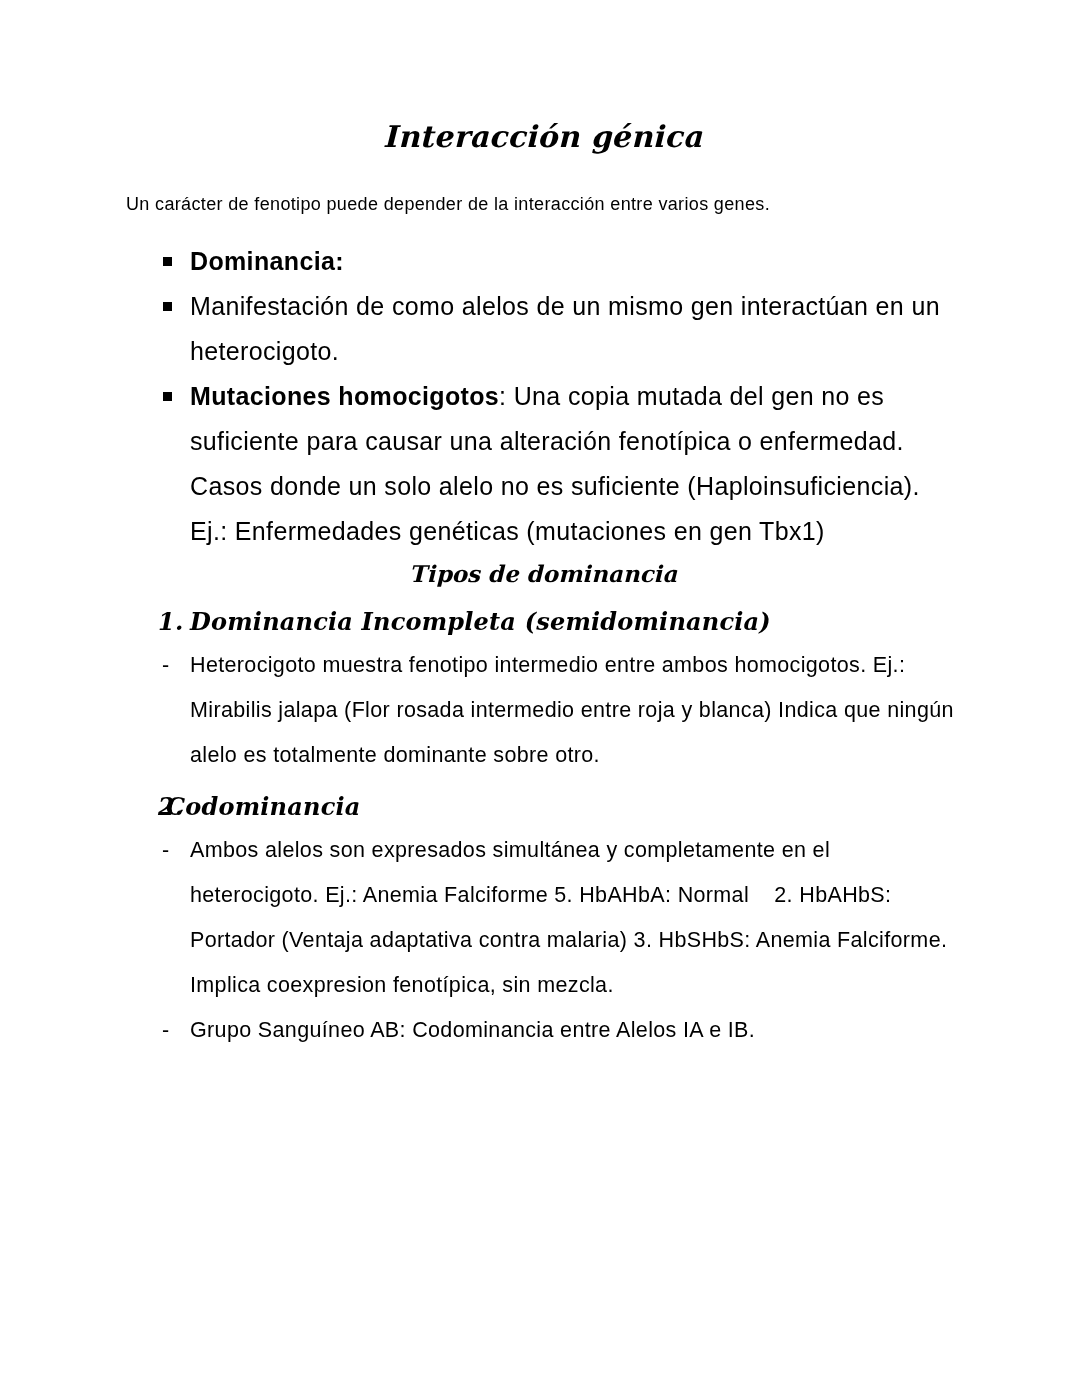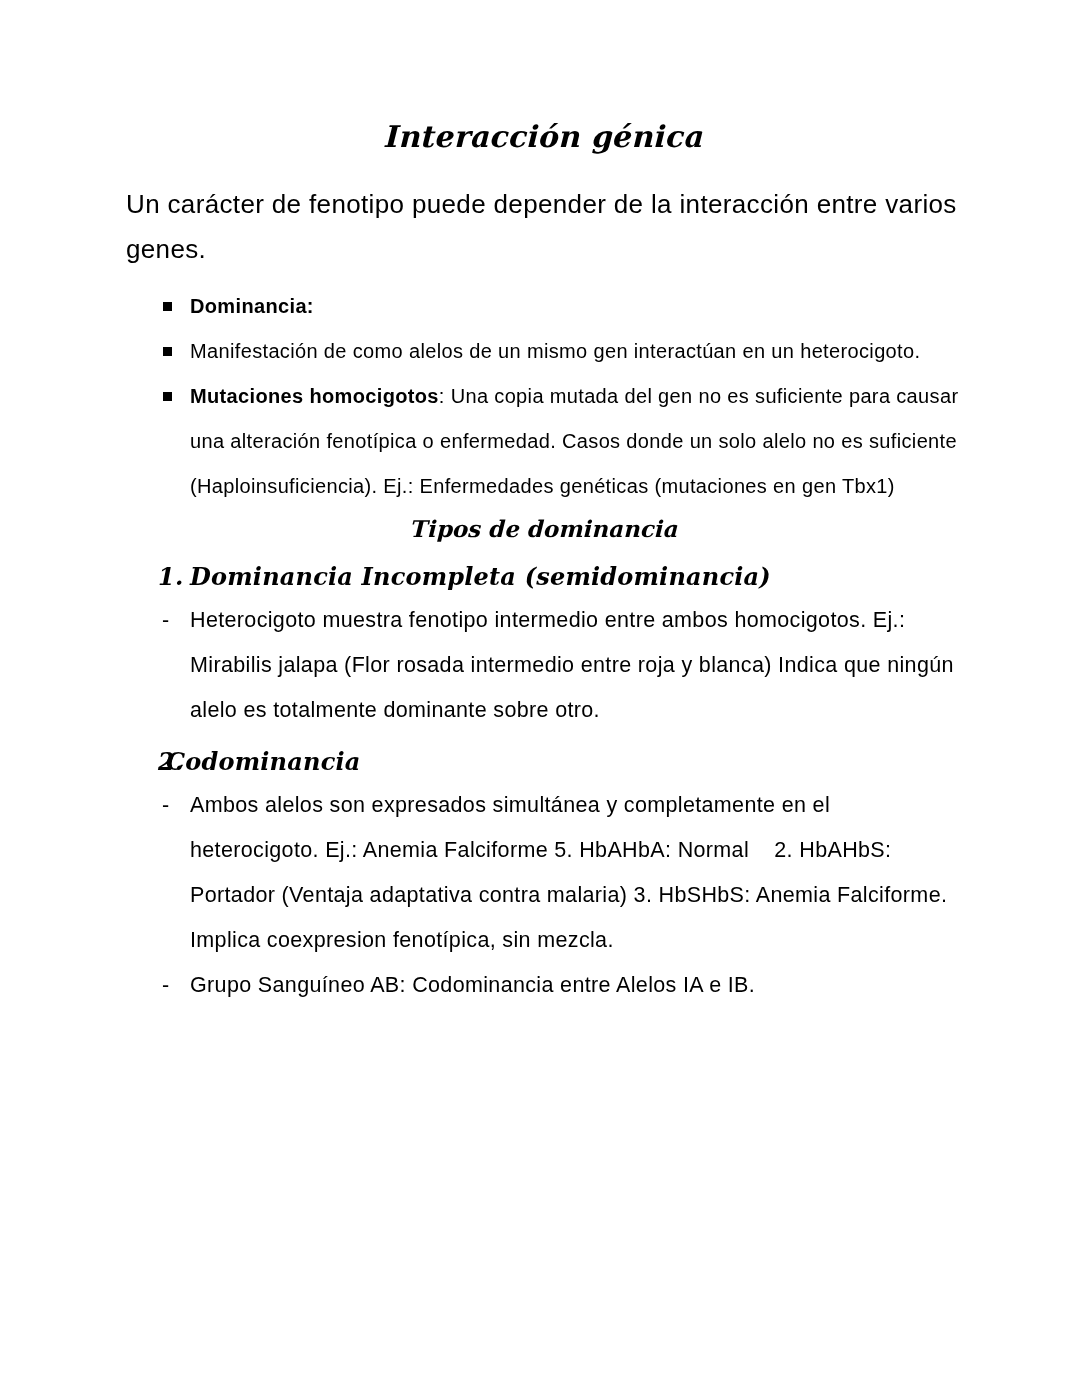--- a/index.html
+++ b/index.html
@@ -53,38 +53,38 @@
     font-size: 23px;
     text-align: center;
     line-height: 1.2;
     margin: 6px 0 14px 0;
     transform: skewX(-3deg);
   }
 
   
   .para {
     font-family: "Liberation Sans", sans-serif;
-    font-size: 26px;
+    font-size: 18px;
     line-height: 45px;
     letter-spacing: 0.35px;
     margin: 0 0 12px 0;
     text-align: left;
   }
 
   
   ul.sq-list {
     list-style: none;
     margin: 4px 0 0 0;
     padding: 0;
   }
   ul.sq-list > li {
     position: relative;
     padding-left: 64px;
     font-family: "Liberation Sans", sans-serif;
-    font-size: 20px;
+    font-size: 25px;
     line-height: 45px;
     letter-spacing: 0.35px;
     margin: 0;
   }
   ul.sq-list > li .marker {
     position: absolute;
     left: 37px;
     top: 0;
     width: 9px;
     height: 9px;

